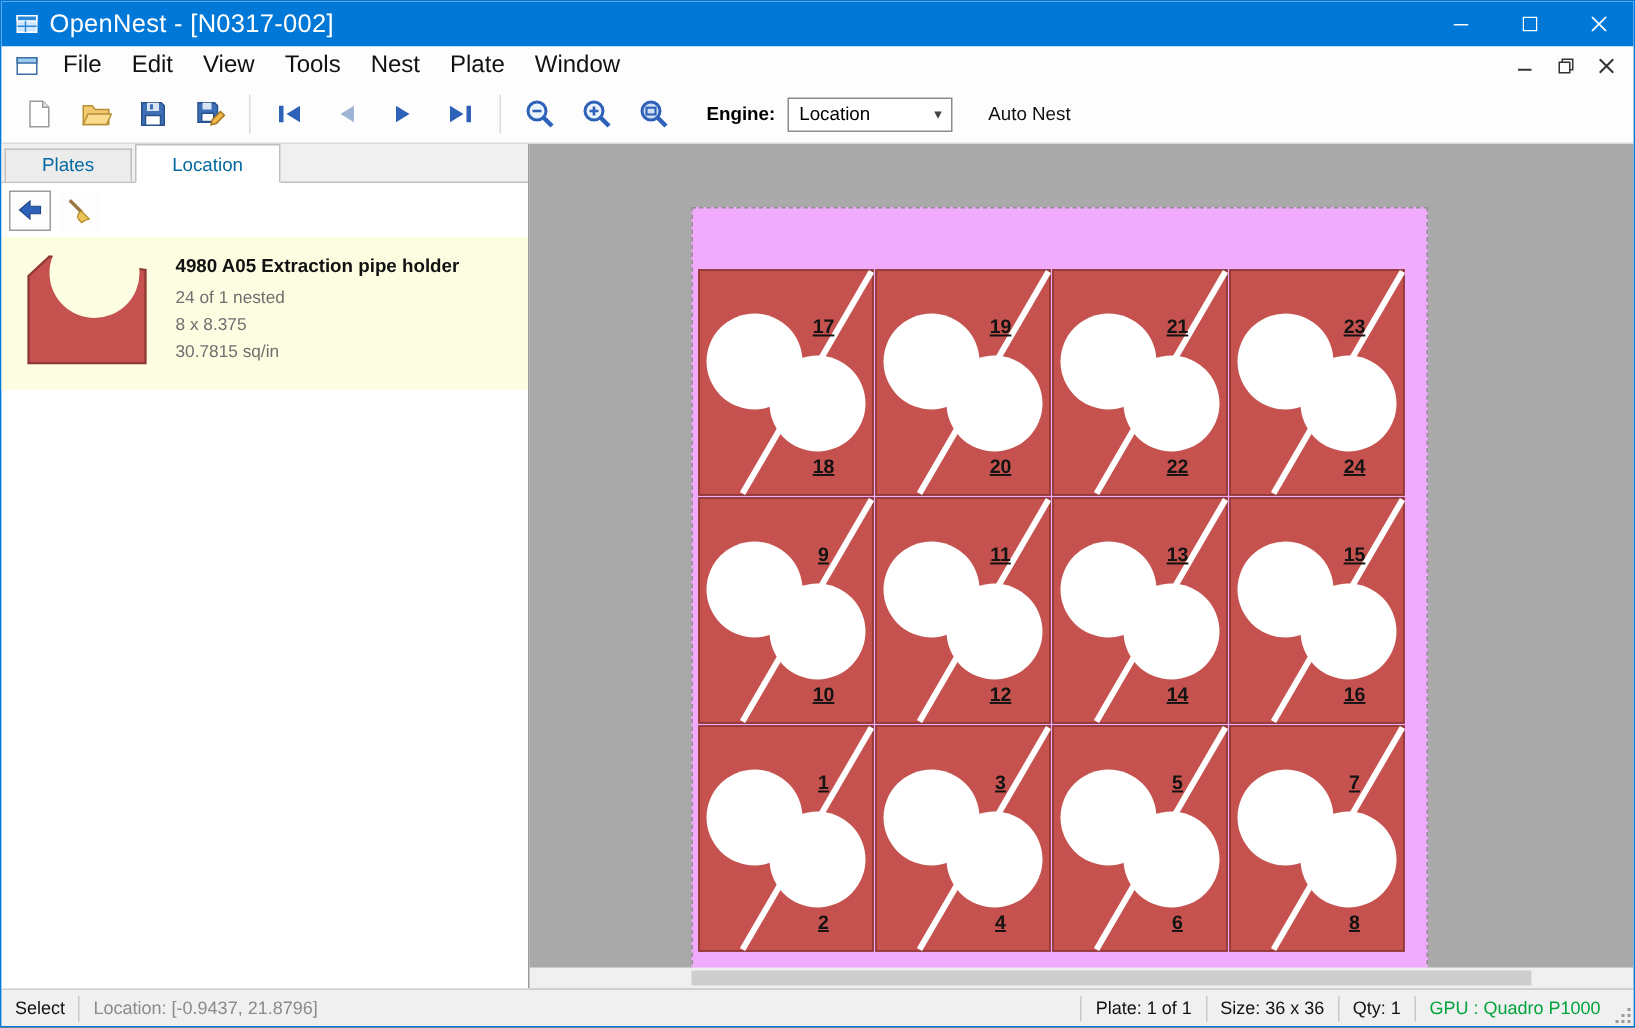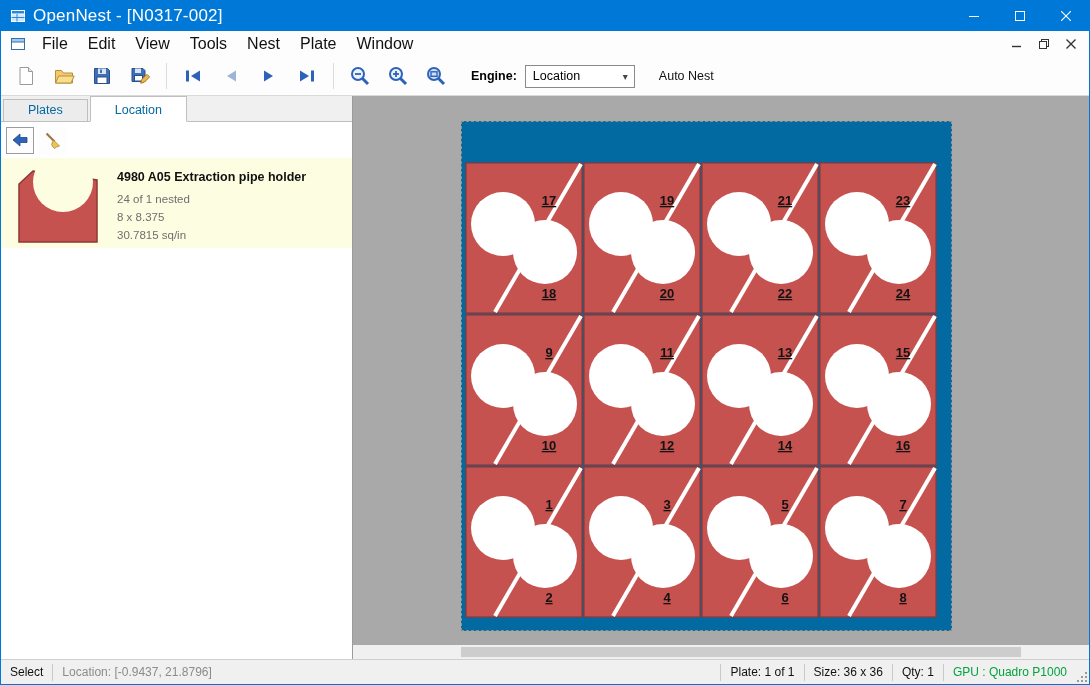--- a/index.html
+++ b/index.html
@@ -32,29 +32,29 @@
 
   
   .main{flex:1;display:flex;min-height:0}
   .sidebar{width:352px;display:flex;flex-direction:column;background:#fff;border-right:1px solid #9c9c9c;flex:0 0 auto}
   .tabstrip{height:26px;display:flex;align-items:flex-end;background:#f0f0f0;border-bottom:1px solid #bfbfbf;padding-left:2px}
   .tab{height:22px;padding:3px 24px 0;font-size:12.5px;background:#ececec;border:1px solid #bfbfbf;border-bottom:none;margin-right:2px;color:#0369a1;cursor:default}
   .tab.active{background:#fff;height:26px;padding-top:6px;margin-bottom:-1px;border-bottom:1px solid #fff}
   .panel-toolbar{height:36px;display:flex;align-items:center;padding-left:5px;gap:5px;background:#fff}
   .ptb{width:28px;height:27px;background:#fdfdfd;border:1px solid transparent;display:flex;align-items:center;justify-content:center;cursor:default}
   .ptb.bordered{border:1px solid #9c9c9c}
-  .drawing-item{display:flex;background:#fdfde1;padding:6px 8px 0;gap:12px}
+  .drawing-item{display:flex;background:#fdfde1;padding:6px 8px 12px;gap:12px}
   .thumb{width:96px;height:84px;display:flex;align-items:center;justify-content:center}
   .meta{padding-top:2px}
   .dtitle{font-weight:bold;font-size:12.5px;color:#111;margin:4px 0 7px}
   .dsub{font-size:11.5px;color:#6f6f6f;line-height:1.55}
 
   
   .canvas{flex:1;background:#a9a9a9;position:relative;overflow:hidden}
-  .plate{position:absolute;left:108px;top:25px;width:491px;height:510px;background:#0369a1;border:1px dashed #8f8f8f}
+  .plate{position:absolute;left:108px;top:42px;width:491px;height:510px;background:#f0abfc;border:1px dashed #8f8f8f}
   .cell{position:absolute}
   .pnum{font-family:"Liberation Sans",sans-serif;font-size:13px;font-weight:bold;text-decoration:underline;fill:#131313;text-anchor:middle}
   .hscroll{position:absolute;left:0;right:0;bottom:0;height:14px;background:#f0f0f0}
   .hthumb{position:absolute;left:108px;top:2px;width:560px;height:10px;background:#cdcdcd}
 
   
   .statusbar{height:25px;background:#f0f0f0;border-top:1px solid #cfcfcf;display:flex;align-items:center;font-size:12px;flex:0 0 auto;padding-left:9px;color:#111}
   .sb-sep{width:1px;height:17px;background:#c9c9c9;margin:0 9px;flex:0 0 auto}
   .sb-spacer{flex:1}
   .sb-loc{color:#8b8b8b}

